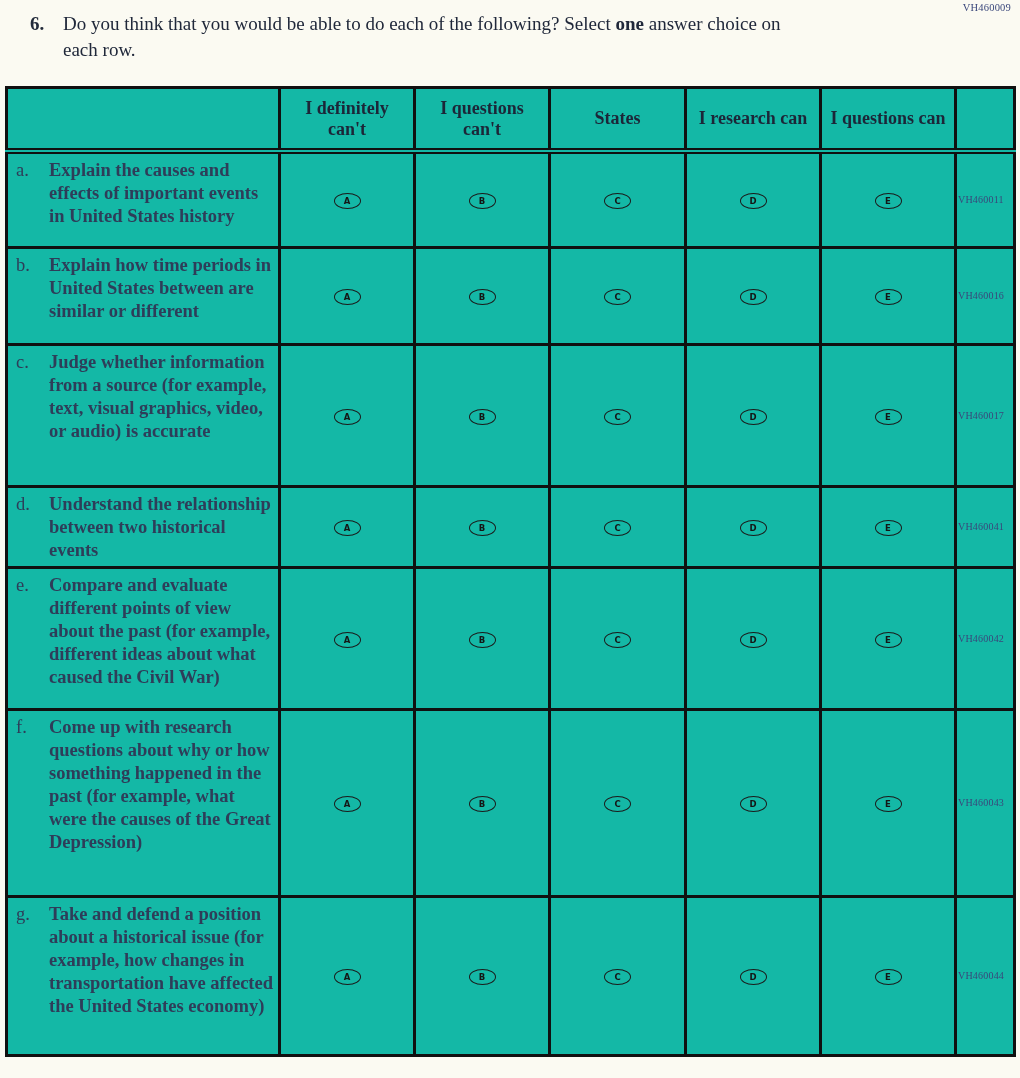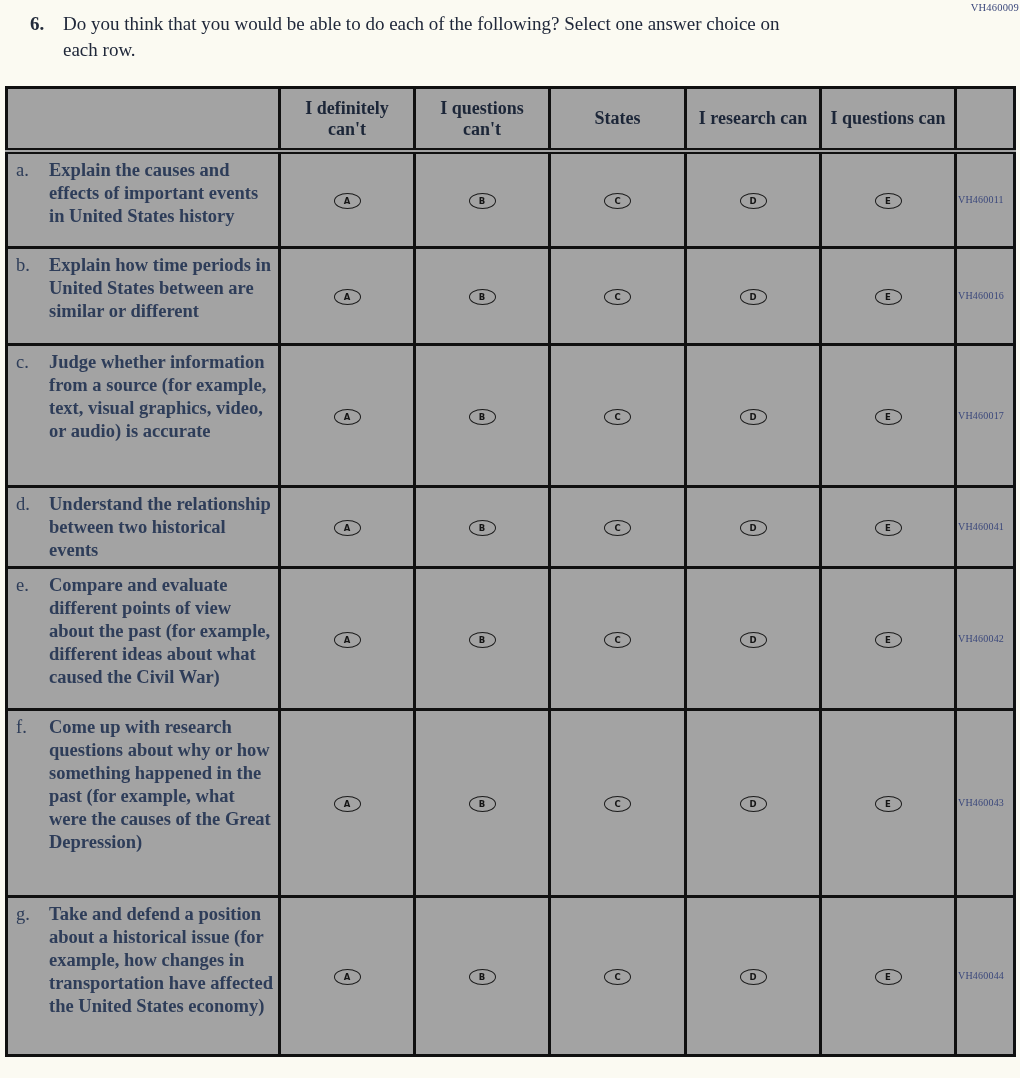--- a/index.html
+++ b/index.html
@@ -6,35 +6,35 @@
   body {
     width: 1020px; height: 1078px;
     background: #fbfaf2;
     font-family: "Liberation Serif", "DejaVu Serif", serif;
     color: #222a3a;
     position: relative;
     overflow: hidden;
   }
 
   .form-code-top {
-    position: absolute; top: 2px; right: 1px;
+    position: absolute; top: 2px; right: 9px;
     font-size: 10.5px; color: #3a477b; letter-spacing: 0.2px;
   }
 
   .question { display: flex; margin: 11px 0 0 30px; }
   .qnum { font-weight: bold; font-size: 19px; width: 33px; flex: none; line-height: 26px; }
   .qtext { font-size: 19px; line-height: 26px; max-width: 740px; color: #20283a; }
-  .qtext b { font-weight: normal; }
+  .qtext b { font-weight: bold; }
 
   table.grid {
     border-collapse: collapse;
     table-layout: fixed;
     margin: 23px 0 8px 5px;
     width: 1008px;
-    background: #a3a3a3;
+    background: #14b8a6;
   }
   .grid th, .grid td { border: 3px solid #101010; }
 
   .grid thead th {
     border-bottom: 6px double #101010;
     height: 55px;
     font-size: 18px; line-height: 21px; font-weight: bold;
     color: #1c2638; padding: 2px 6px;
     text-align: center; vertical-align: middle;
   }

